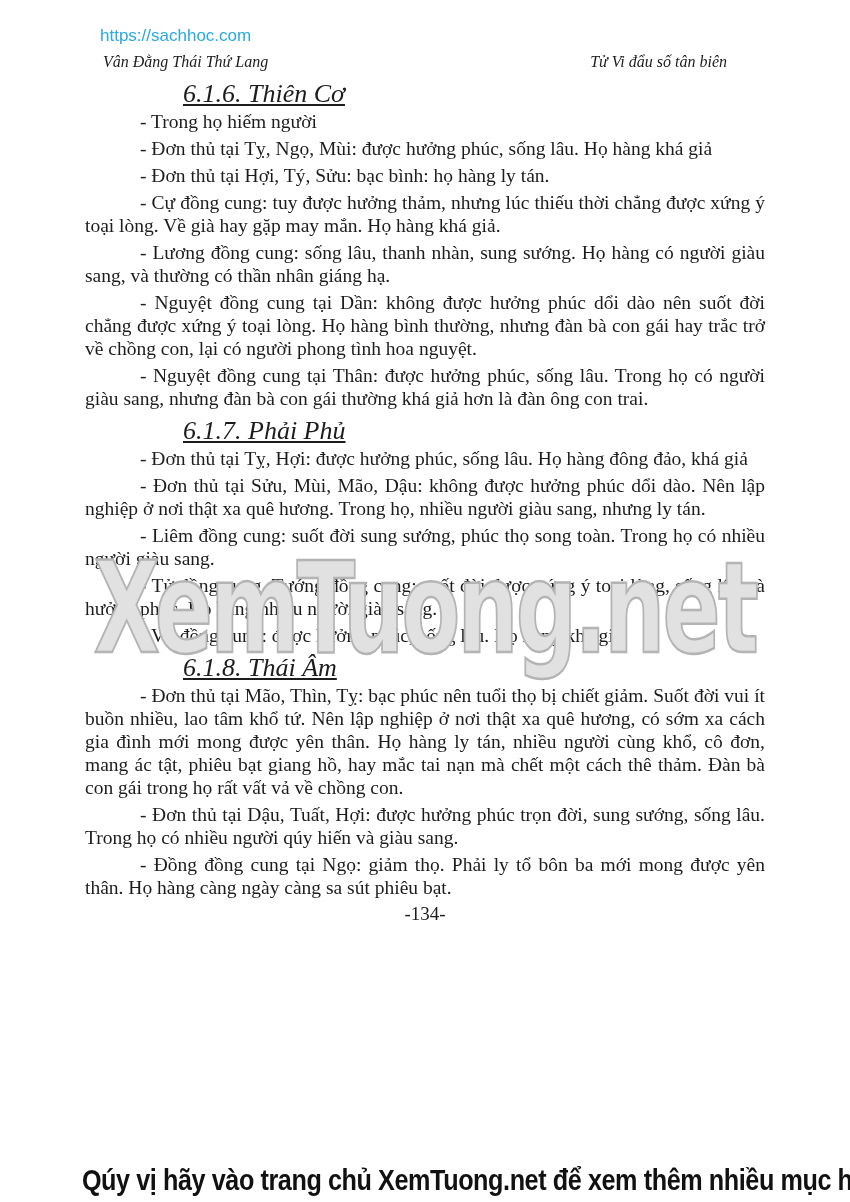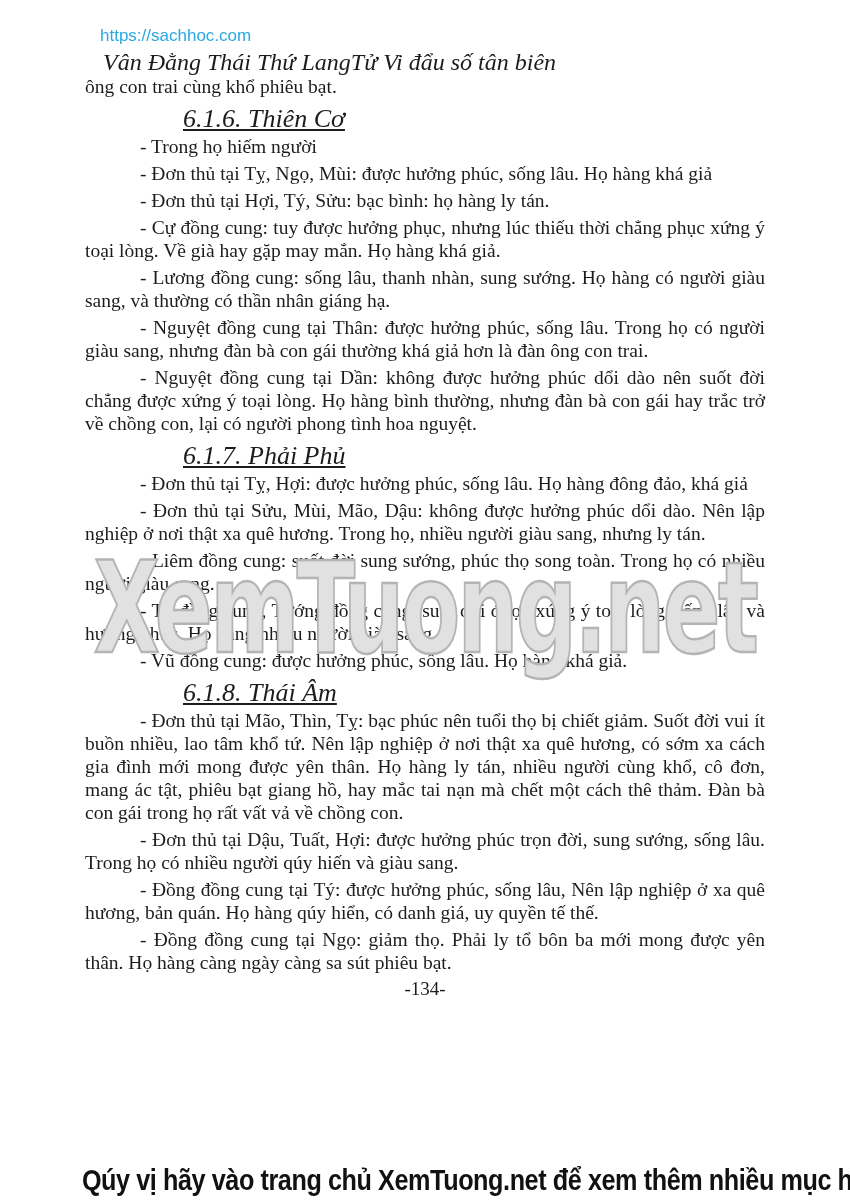--- a/index.html
+++ b/index.html
@@ -20,22 +20,23 @@
   .site-url {
     font-family: "Liberation Sans", "DejaVu Sans", sans-serif;
     font-size: 17px;
     color: #2aa9e2;
     margin-left: 15px;
     text-decoration: none;
     display: inline-block;
   }
   .head-row {
     display: flex;
+    justify-content: space-between;
     font-style: italic;
-    font-size: 24px;
+    font-size: 16px;
     line-height: 22px;
     margin-top: 5px;
     padding: 0 38px 0 18px;
   }
   .body-text p {
     font-size: 19.5px;
     line-height: 23px;
     text-align: justify;
     text-indent: 55px;
     margin: 4px 0;
@@ -100,45 +101,43 @@
 
   <a class="site-url" href="#">https://sachhoc.com</a>
 
   <div class="head-row">
     <span>Vân Đằng Thái Thứ Lang</span>
     <span>Tử Vi đẩu số tân biên</span>
   </div>
 
   <div class="body-text">
 
-    <p class="intro">ông con trai cùng khổ phiêu bạt.</p>
 
     <h3 class="sec-heading">6.1.6. Thiên Cơ</h3>
 
     <p>- Trong họ hiếm người</p>
     <p>- Đơn thủ tại Tỵ, Ngọ, Mùi: được hưởng phúc, sống lâu. Họ hàng khá giả</p>
     <p>- Đơn thủ tại Hợi, Tý, Sửu: bạc bình: họ hàng ly tán.</p>
-    <p>- Cự đồng cung: tuy được hưởng phục, nhưng lúc thiếu thời chẳng phục xứng ý toại lòng. Về già hay gặp may mắn. Họ hàng khá giả.</p>
+    <p>- Cự đồng cung: tuy được hưởng thảm, nhưng lúc thiếu thời chẳng được xứng ý toại lòng. Về già hay gặp may mắn. Họ hàng khá giả.</p>
     <p>- Lương đồng cung: sống lâu, thanh nhàn, sung sướng. Họ hàng có người giàu sang, và thường có thần nhân giáng hạ.</p>
+    <p>- Nguyệt đồng cung tại Dần: không được hưởng phúc dổi dào nên suốt đời chẳng được xứng ý toại lòng. Họ hàng bình thường, nhưng đàn bà con gái hay trắc trở về chồng con, lại có người phong tình hoa nguyệt.</p>
     <p>- Nguyệt đồng cung tại Thân: được hưởng phúc, sống lâu. Trong họ có người giàu sang, nhưng đàn bà con gái thường khá giả hơn là đàn ông con trai.</p>
-    <p>- Nguyệt đồng cung tại Dần: không được hưởng phúc dổi dào nên suốt đời chẳng được xứng ý toại lòng. Họ hàng bình thường, nhưng đàn bà con gái hay trắc trở về chồng con, lại có người phong tình hoa nguyệt.</p>
 
     <h3 class="sec-heading">6.1.7. Phải Phủ</h3>
 
     <p>- Đơn thủ tại Tỵ, Hợi: được hưởng phúc, sống lâu. Họ hàng đông đảo, khá giả</p>
     <p>- Đơn thủ tại Sửu, Mùi, Mão, Dậu: không được hưởng phúc dổi dào. Nên lập nghiệp ở nơi thật xa quê hương. Trong họ, nhiều người giàu sang, nhưng ly tán.</p>
     <p>- Liêm đồng cung: suốt đời sung sướng, phúc thọ song toàn. Trong họ có nhiều người giàu sang.</p>
     <p>- Tử đồng cung, Tướng đồng cung: suốt đời được xứng ý toại lòng, sống lâu và hưởng phúc. Họ hàng nhiều người giàu sang.</p>
     <p>- Vũ đồng cung: được hưởng phúc, sống lâu. Họ hàng khá giả.</p>
 
     <h3 class="sec-heading">6.1.8. Thái Âm</h3>
 
     <p>- Đơn thủ tại Mão, Thìn, Tỵ: bạc phúc nên tuổi thọ bị chiết giảm. Suốt đời vui ít buồn nhiều, lao tâm khổ tứ. Nên lập nghiệp ở nơi thật xa quê hương, có sớm xa cách gia đình mới mong được yên thân. Họ hàng ly tán, nhiều người cùng khổ, cô đơn, mang ác tật, phiêu bạt giang hồ, hay mắc tai nạn mà chết một cách thê thảm. Đàn bà con gái trong họ rất vất vả về chồng con.</p>
     <p>- Đơn thủ tại Dậu, Tuất, Hợi: được hưởng phúc trọn đời, sung sướng, sống lâu. Trong họ có nhiều người qúy hiến và giàu sang.</p>
-    <p>- Đồng đồng cung tại Tý: được hưởng phúc, sống lâu, Nên lập nghiệp ở xa quê hương, bản quán. Họ hàng qúy hiển, có danh giá, uy quyền tế thế.</p>
     <p>- Đồng đồng cung tại Ngọ: giảm thọ. Phải ly tổ bôn ba mới mong được yên thân. Họ hàng càng ngày càng sa sút phiêu bạt.</p>
   </div>
 
   <div class="page-number">-134-</div>
 </div>
 
 <div class="watermark">XemTuong.net</div>
 
 <div class="footer-banner">
   <span class="inner">Qúy vị hãy vào trang chủ XemTuong.net để xem thêm nhiều mục hay khác</span>

